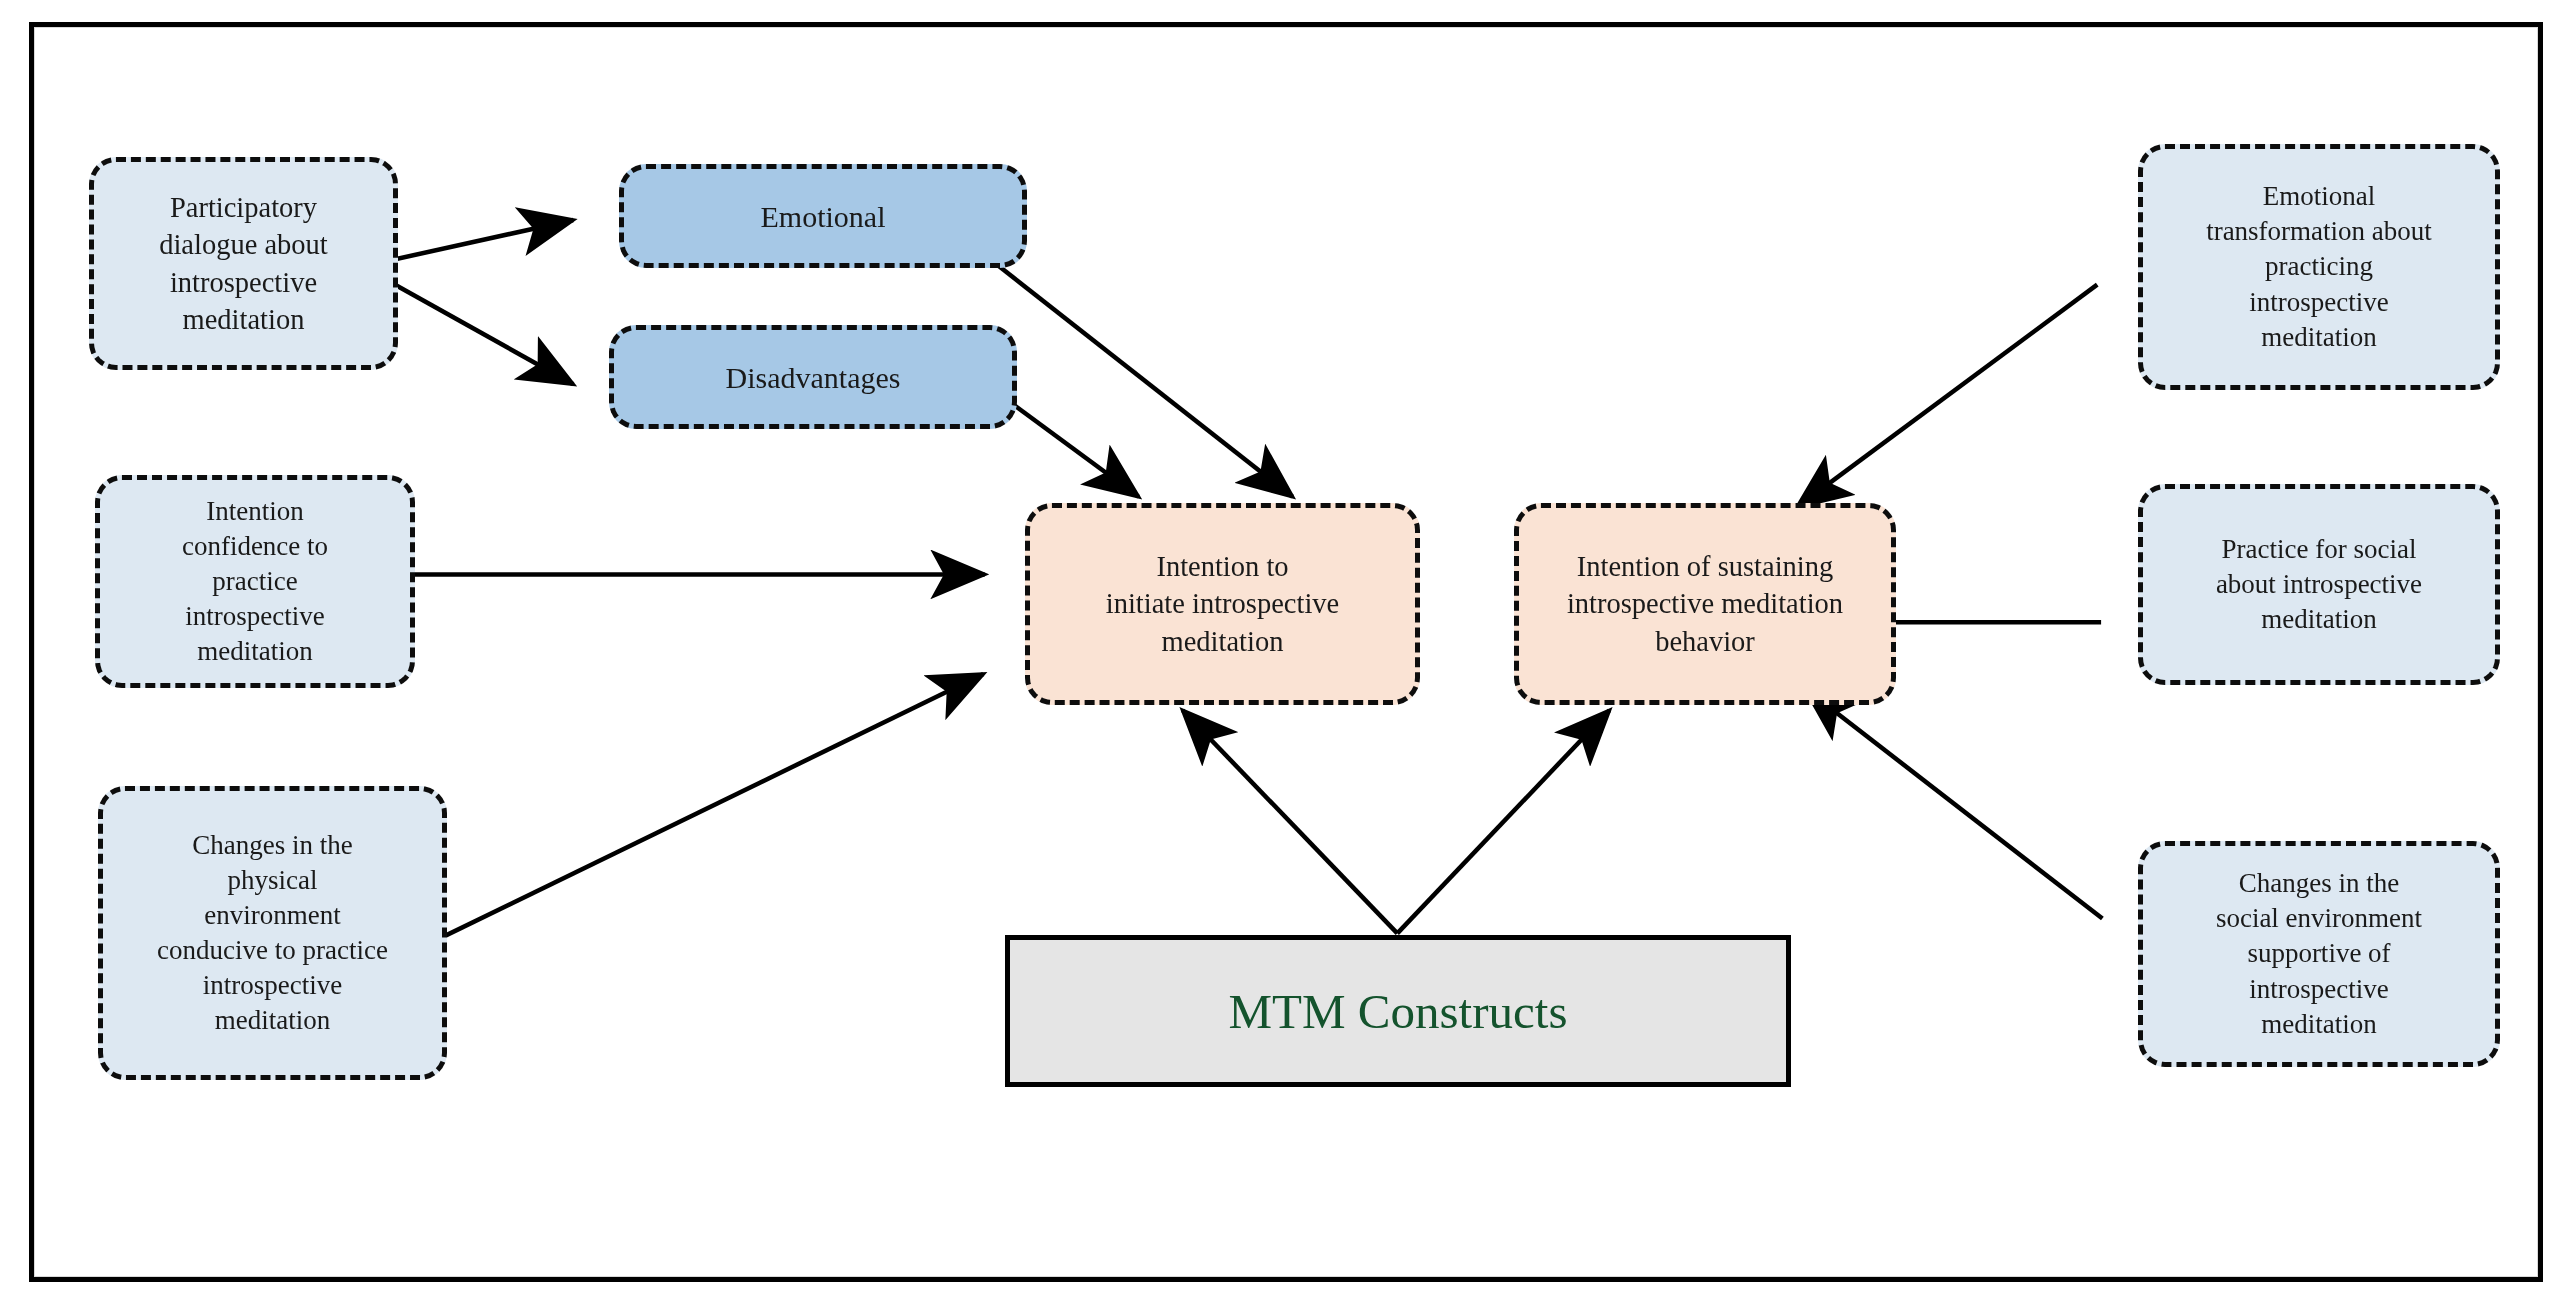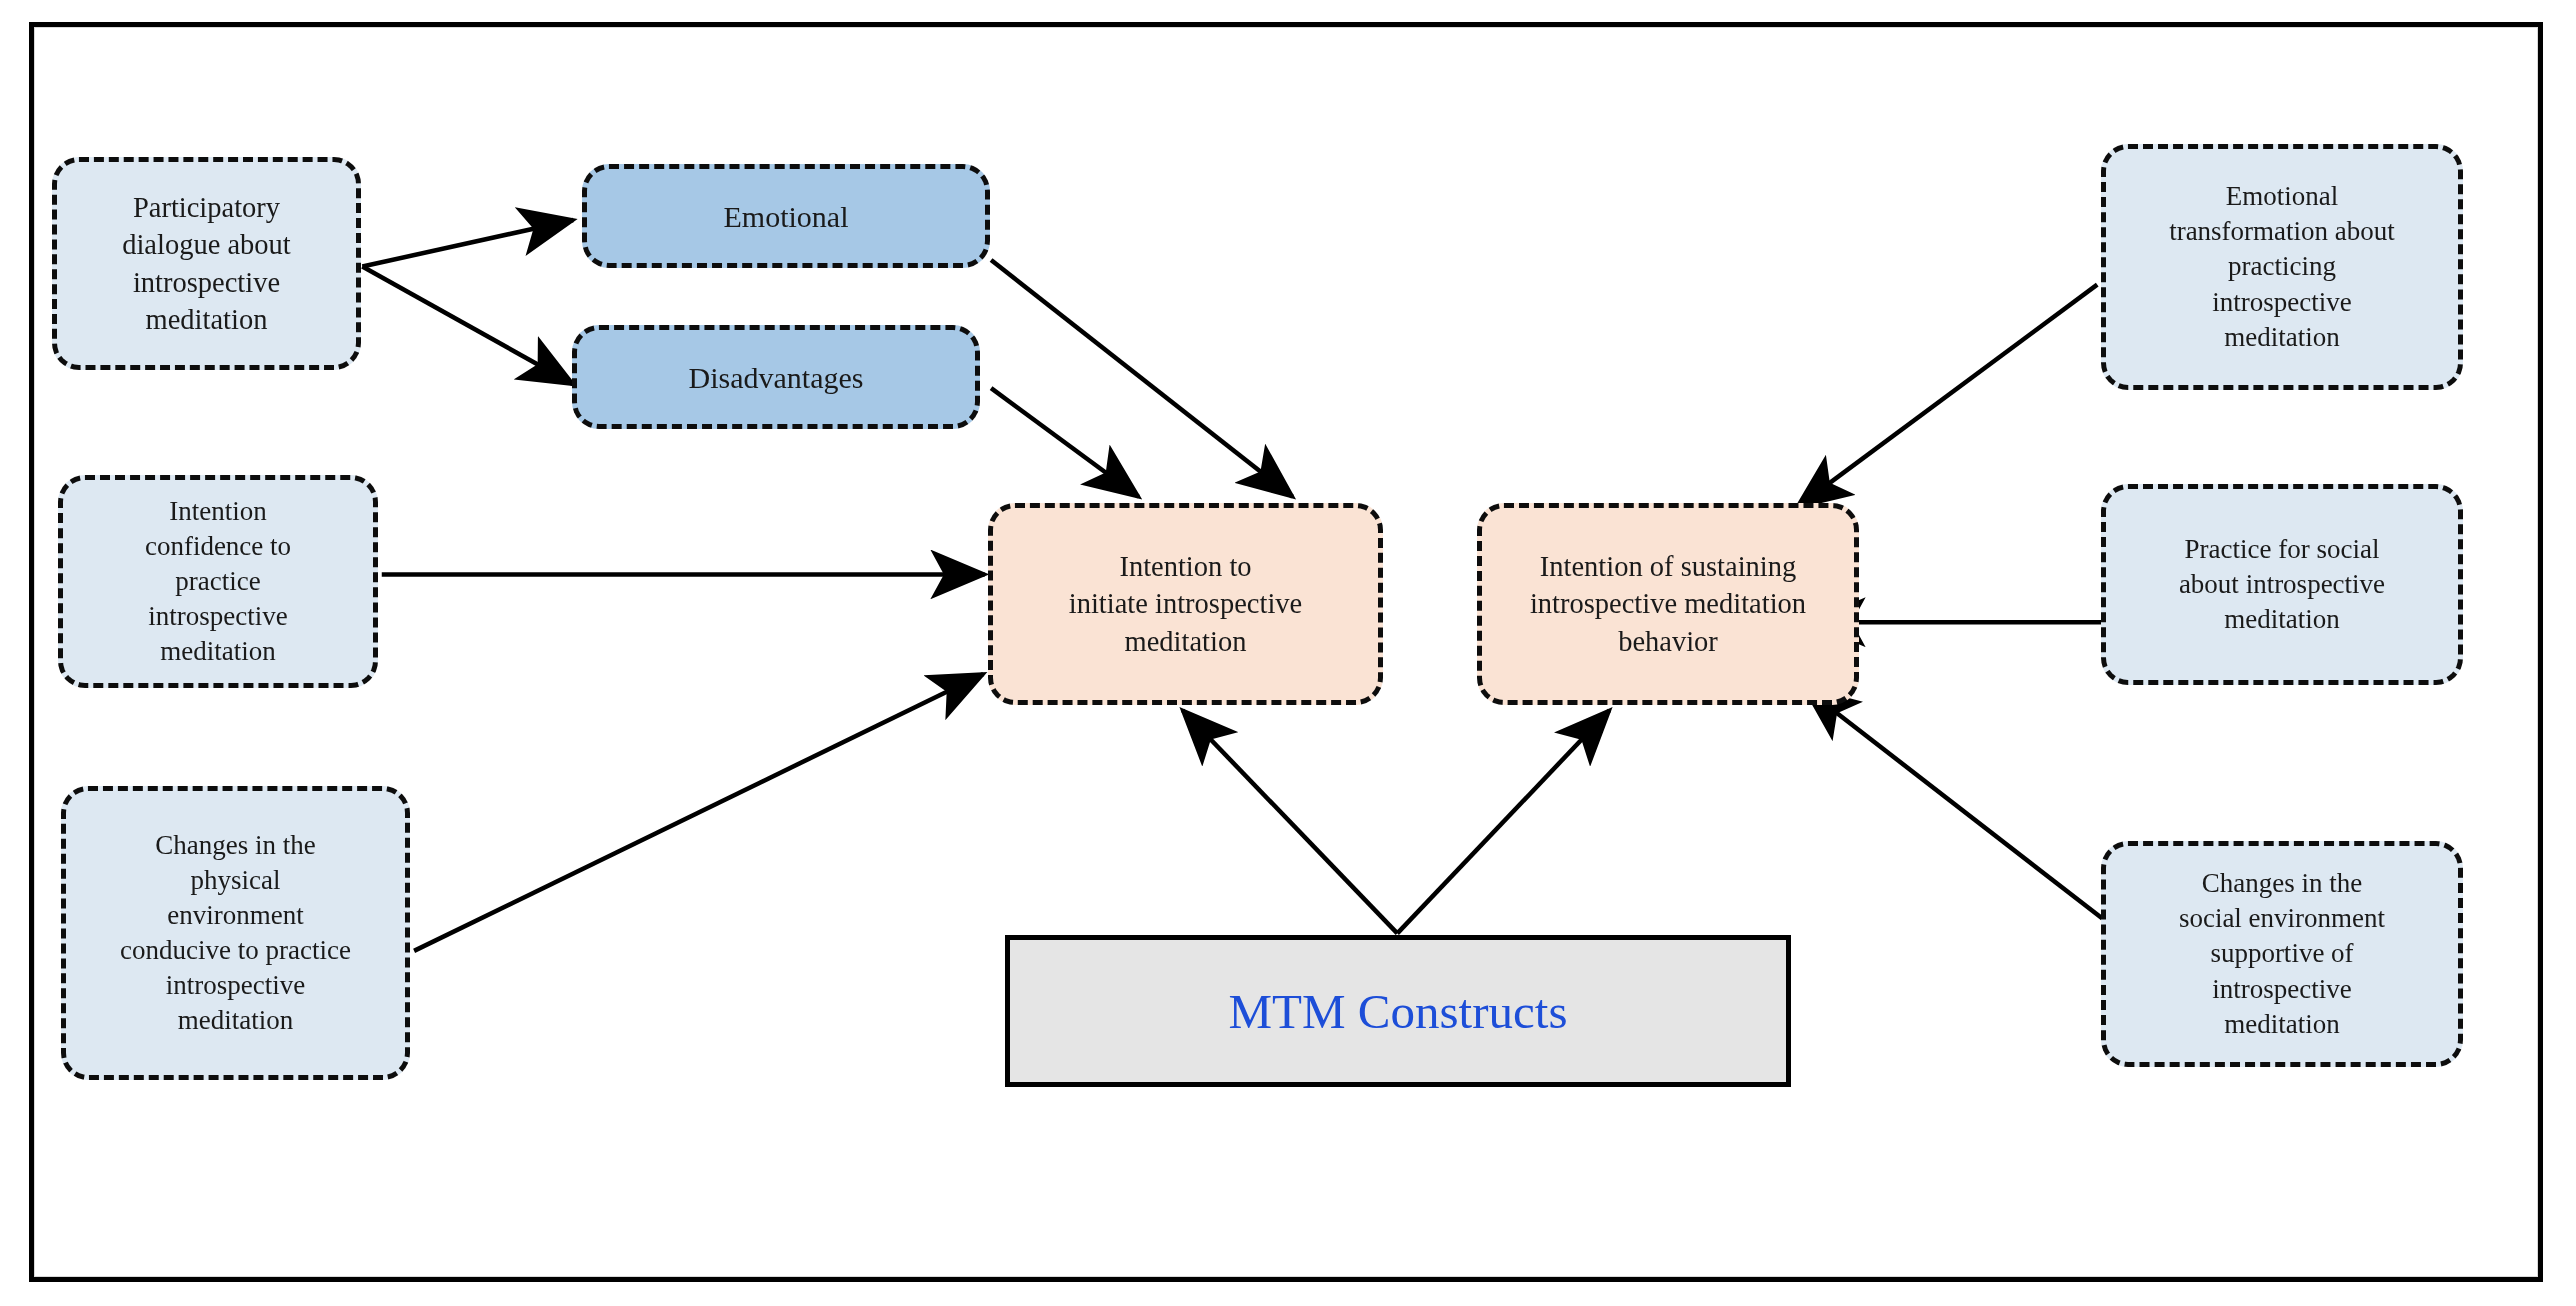--- a/index.html
+++ b/index.html
@@ -56,41 +56,42 @@
     box-sizing: border-box;
     display: flex;
     align-items: center;
     justify-content: center;
     text-align: center;
     color: #1a1a1a;
     line-height: 1.30;
     border-radius: 27px;
     border: 5.8px dashed #0d0d0d;
     padding: 3.9px 9px;
+    margin-left: 37px;
   }
   .node .txt {
     display: block;
     width: 100%;
     white-space: pre-line;
   }
   .node-blue-light { background: #dde8f2; }
   .node-blue-mid   { background: #a6c8e6; }
   .node-peach      { background: #fae3d4; }
 
   .node-solid {
     position: absolute;
     box-sizing: border-box;
     display: flex;
     align-items: center;
     justify-content: center;
     text-align: center;
     background: #e5e5e5;
     border: 5.8px solid #000000;
     border-radius: 0;
-    color: #1d4ed8;
+    color: #14532d;
   }
 
   
   #n-participatory { left: 52px;  top: 157px;  width: 309px;  height: 213px;  font-size: 28.5px; }
   #n-behavioral    { left: 58px;  top: 475px;  width: 320px;  height: 213px;  font-size: 27px; }
   #n-physical      { left: 61px;  top: 786px; width: 349px;  height: 294px;  font-size: 27px; }
   #n-advantages    { left: 582px; top: 164px;  width: 408px;  height: 104px;  font-size: 30px; }
   #n-disadvantages { left: 572px; top: 325px;  width: 408px;  height: 104px;  font-size: 30px; }
   #n-intent-init   { left: 988px;top: 503px;  width: 395px;  height: 202px;  font-size: 28.5px; }
   #n-intent-sust   { left: 1477px;top: 503px;  width: 382px;  height: 202px;  font-size: 28.5px; }

